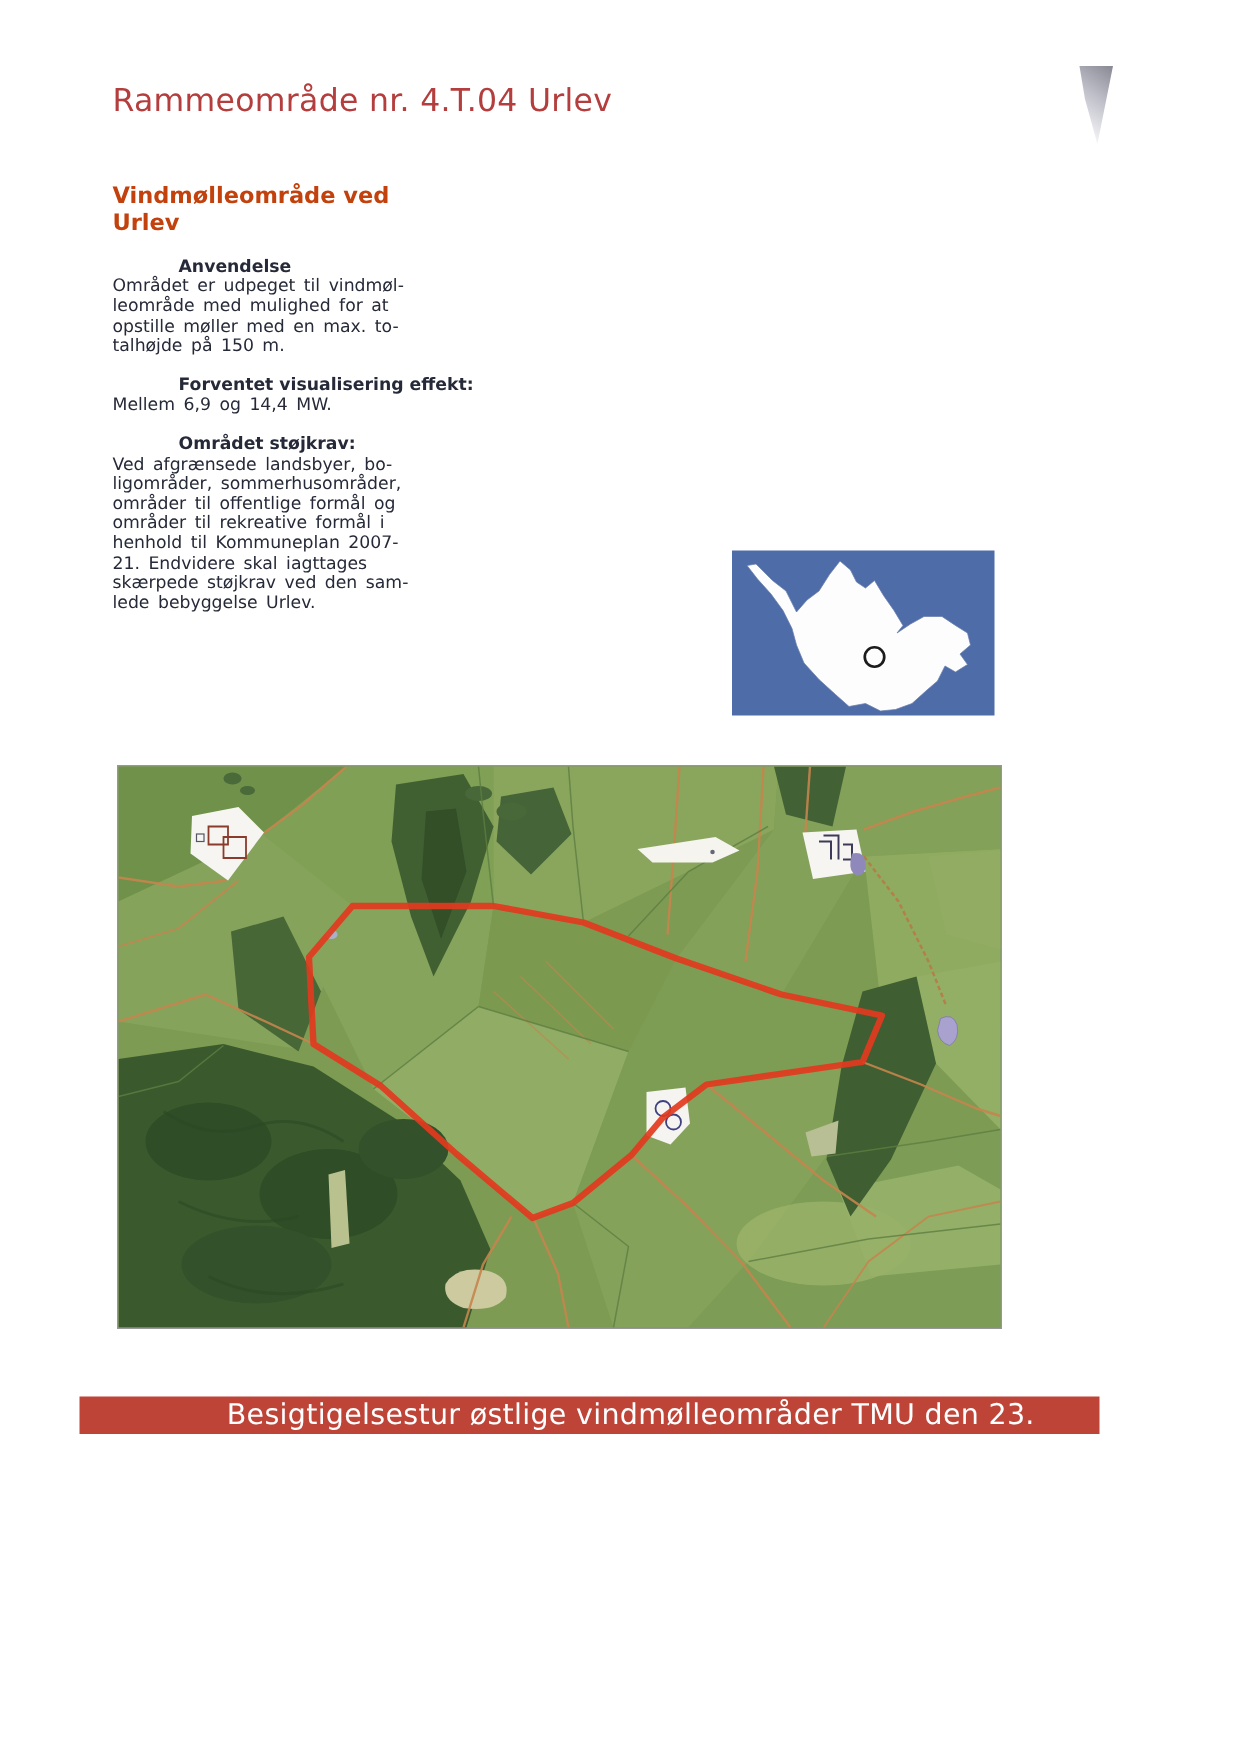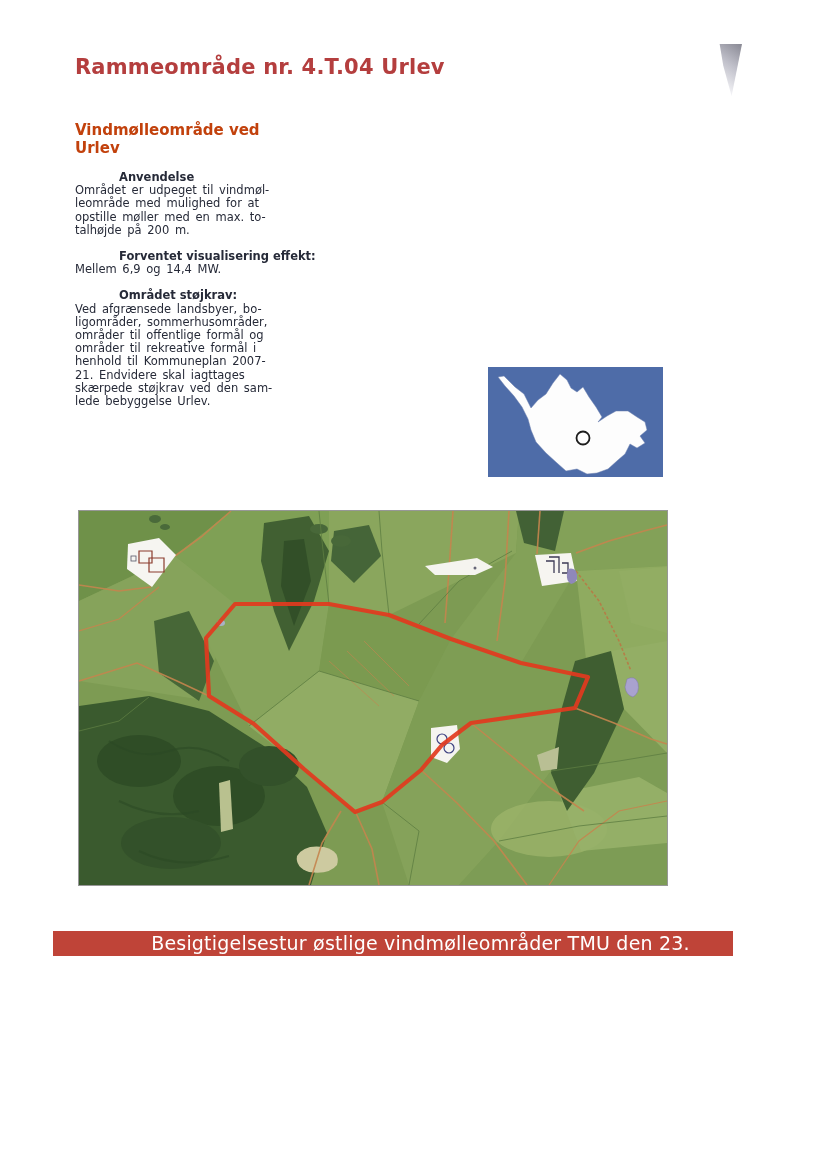--- a/index.html
+++ b/index.html
@@ -2,21 +2,21 @@
 <html><head>
 <meta charset="utf-8">
 <style>
   html,body{margin:0;padding:0;background:#ffffff;}
   .page{
     position:relative;width:827px;height:1169px;background:#ffffff;
     font-family:"DejaVu Sans","Liberation Sans",sans-serif;overflow:hidden;
   }
   .title{
     position:absolute;left:75px;top:55px;margin:0;
-    font-size:21px;font-weight:bold;color:#b43e3e;letter-spacing:.2px;
+    font-size:21px;font-weight:normal;color:#b43e3e;letter-spacing:.2px;
   }
   .curl{
     position:absolute;left:716px;top:44px;width:26px;height:52px;
     background:linear-gradient(215deg,#7e7e8a 0%,#b9b9c4 40%,#eeeef2 80%,#ffffff 100%);
     clip-path:polygon(14% 0,100% 0,60% 100%,28% 42%);
     opacity:.92;
   }
   .info{
     position:absolute;left:75px;top:121px;width:222px;
     color:#262a38;font-size:11.5px;line-height:13.2px;
@@ -54,21 +54,21 @@
   <div class="curl"></div>
 
   <div class="info">
     <h2>Vindmølleområde ved
 Urlev</h2>
     <div class="section">
       <div class="label">Anvendelse</div>
       <div class="body">Området er udpeget til vindmøl-
 leområde med mulighed for at
 opstille møller med en max. to-
-talhøjde på 200 m.</div>
+talhøjde på 150 m.</div>
     </div>
     <div class="section">
       <div class="label">Forventet visualisering effekt:</div>
       <div class="body">Mellem 6,9 og 14,4 MW.</div>
     </div>
     <div class="section">
       <div class="label">Området støjkrav:</div>
       <div class="body">Ved afgrænsede landsbyer, bo-
 ligområder, sommerhusområder,
 områder til offentlige formål og

